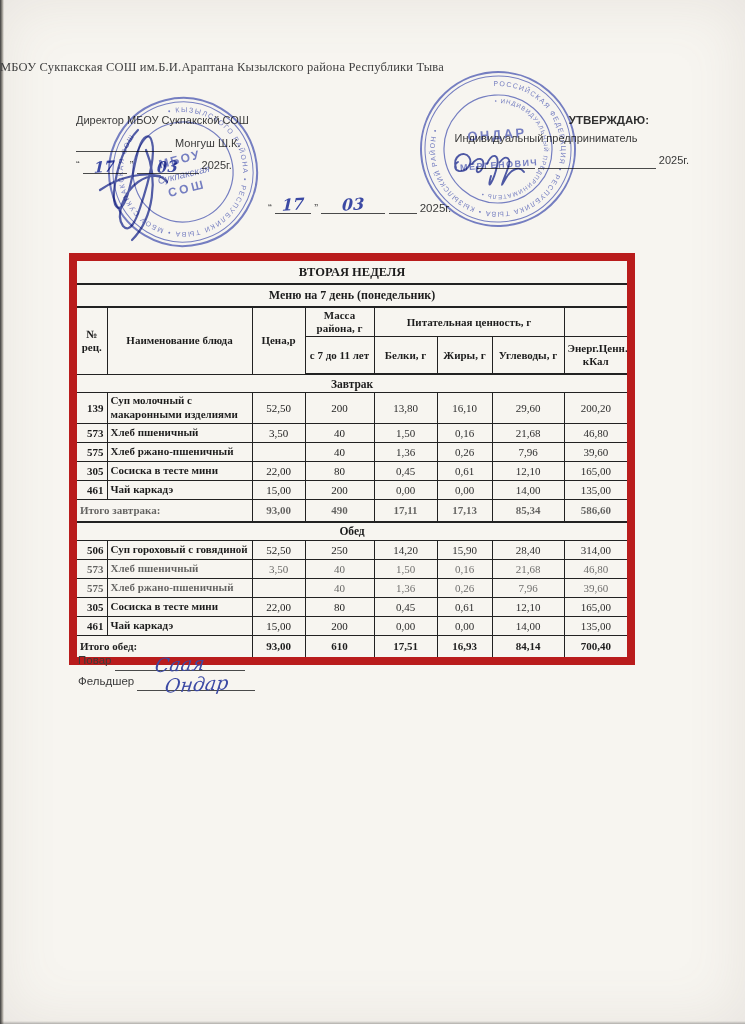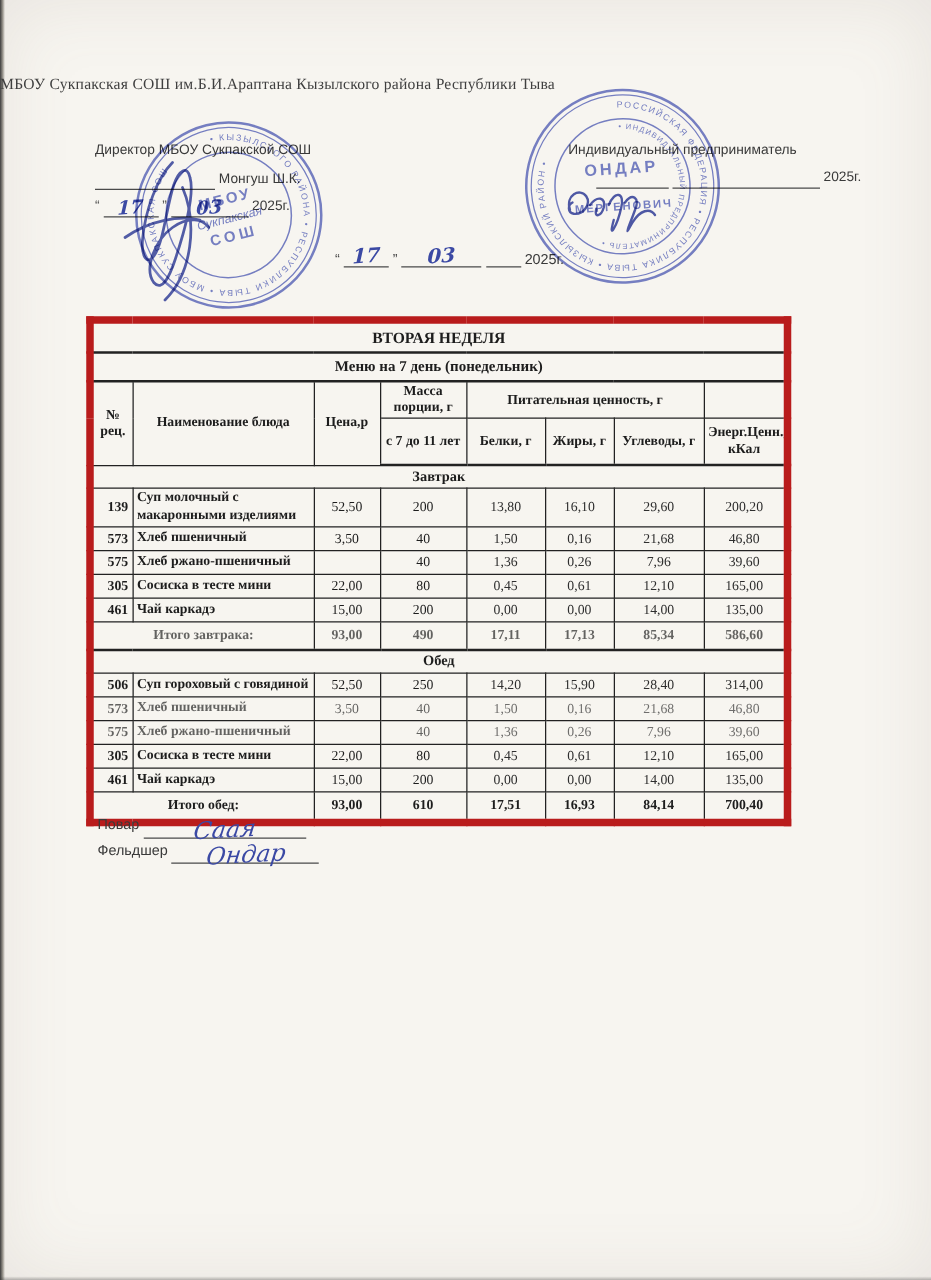--- a/index.html
+++ b/index.html
@@ -55,34 +55,34 @@
 
   table.menu{
     position:absolute;left:69px;top:253px;width:558px;
     border-collapse:collapse;table-layout:fixed;
     font-size:11px;color:#1d1d1d;
   }
   table.menu td,table.menu th{
     border:1px solid #222;padding:1px 3px;vertical-align:middle;
     overflow:hidden;
   }
-  table.menu{border:6px solid #b91c1c;}
+  table.menu{border:8px solid #b91c1c;}
   tr.band td{font-weight:bold;text-align:center;font-size:12.5px;height:20px;border-bottom-width:2px;}
   tr.band.menu-day td{font-size:12px;height:19px;}
   tr.hdr th{font-weight:bold;text-align:center;font-size:11px;line-height:1.2;}
   tr.hdrA th{height:26px;}
   tr.hdrB th{height:34px;border-bottom-width:2px;}
   tr.section-row td{font-weight:bold;text-align:center;height:15px;font-size:11.5px;margin-left:28px;}
   tr.data-row td{height:16px;}
   td.c-no{font-weight:bold;text-align:right;}
   td.c-name{font-weight:bold;text-align:left;padding-left:4px;line-height:1.25;}
   td.c-bold{font-weight:normal;text-align:center;}
   td.c-num{text-align:center;color:#2e2e2e;}
   tr.total-row td{font-weight:bold;height:19px;border-bottom-width:2px;}
-  td.total-label{text-align:center;padding-right:5px;}
+  td.total-label{text-align:left;padding-right:5px;}
   tr.faded{opacity:.68;}
 
   .footer-sign{
     position:absolute;left:78px;top:650px;
     font-family:"Liberation Sans","DejaVu Sans",sans-serif;font-size:11.5px;color:#3a3a3a;
     line-height:1.8;
   }
   .footer-sign .row{white-space:nowrap;}
 </style>
 </head>
@@ -103,20 +103,21 @@
     <div class="date-row">
       <span class="quote">“</span>
       <span class="uline" style="width:44px;text-align:center"><span class="hand">17</span></span>
       <span class="quote">”</span>
       <span class="uline" style="width:62px;text-align:center"><span class="hand">03</span></span>
       <span>2025г.</span>
     </div>
   </div>
 
   <div class="approval appr-right">
+    <div class="heading">УТВЕРЖДАЮ:</div>
     <div class="role">Индивидуальный предприниматель</div>
     <div class="date-row" style="text-align:right">
       <span class="uline" style="width:58px"></span>
       <span class="uline" style="width:118px"></span>
       <span>2025г.</span>
     </div>
   </div>
 
   <div class="center-date">
     <span class="quote">“</span>
@@ -200,21 +201,21 @@
       <tr class="band">
         <td colspan="8">ВТОРАЯ НЕДЕЛЯ</td>
       </tr>
       <tr class="band menu-day">
         <td colspan="8">Меню на 7 день (понедельник)</td>
       </tr>
       <tr class="hdr hdrA">
         <th rowspan="2">№ рец.</th>
         <th rowspan="2">Наименование блюда</th>
         <th rowspan="2">Цена,р</th>
-        <th>Масса порции, г</th>
+        <th>Масса района, г</th>
         <th colspan="3">Питательная ценность, г</th>
         <th></th>
       </tr>
       <tr class="hdr hdrB">
         <th>с 7 до 11 лет</th>
         <th>Белки, г</th>
         <th>Жиры, г</th>
         <th>Углеводы, г</th>
         <th>Энерг.Ценн., кКал</th>
       </tr>

